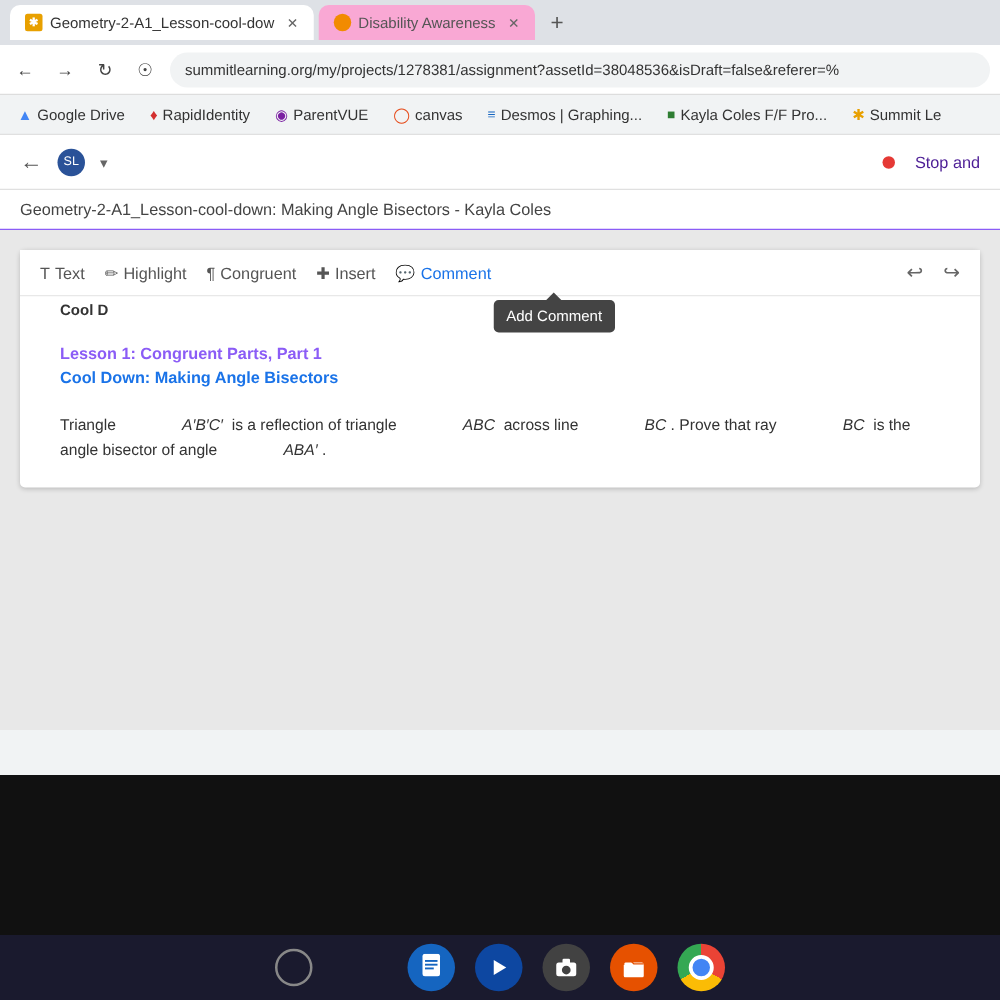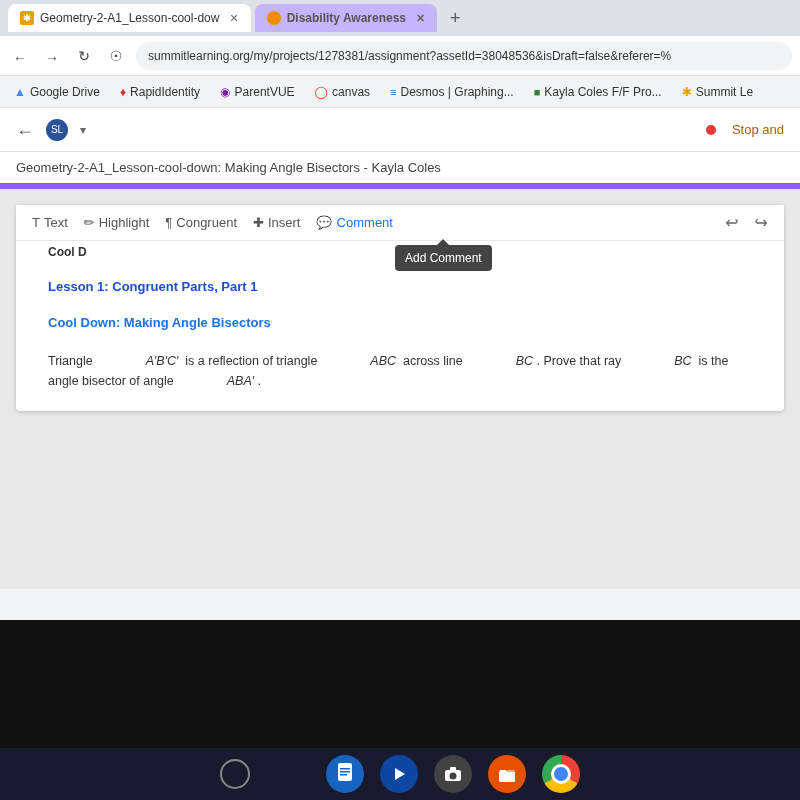--- a/index.html
+++ b/index.html
@@ -48,23 +48,22 @@
       gap: 6px;
       cursor: pointer;
     }
 
     .tab.active {
       background: #fff;
       color: #333;
     }
 
     .tab.inactive {
-      background: #c4b5fd;
+      background: #f9a8d4;
       color: #555;
-      font-weight: bold;
     }
 
     .tab-favicon {
       width: 14px;
       height: 14px;
       background: #e8a000;
       border-radius: 2px;
       display: inline-flex;
       align-items: center;
       justify-content: center;
@@ -194,37 +193,37 @@
       color: #666;
       cursor: pointer;
     }
 
     .sl-stop {
       margin-left: auto;
       display: flex;
       align-items: center;
       gap: 16px;
       font-size: 13px;
-      color: #a16207;
+      color: #4c1d95;
     }
 
     .stop-dot {
       width: 10px;
       height: 10px;
       background: #e53935;
       border-radius: 50%;
     }
 
     
     .page-title-bar {
       background: #fff;
       padding: 8px 16px;
       font-size: 13px;
       color: #444;
-      border-bottom: 6px solid #8b5cf6;
+      border-bottom: 1px solid #8b5cf6;
     }
 
     
     .doc-area {
       background: #e8e8e8;
       padding: 16px;
       min-height: 400px;
     }
 
     .doc-card {
@@ -289,22 +288,22 @@
     }
 
     
     .doc-content {
       padding: 20px 32px;
     }
 
     .doc-header {
       font-size: 13px;
       font-weight: 600;
-      color: #1d4ed8;
-      margin-bottom: 21px;
+      color: #8b5cf6;
+      margin-bottom: 4px;
     }
 
     .doc-subheader {
       font-size: 13px;
       font-weight: 600;
       color: #1a73e8;
       margin-bottom: 21px;
     }
 
     

